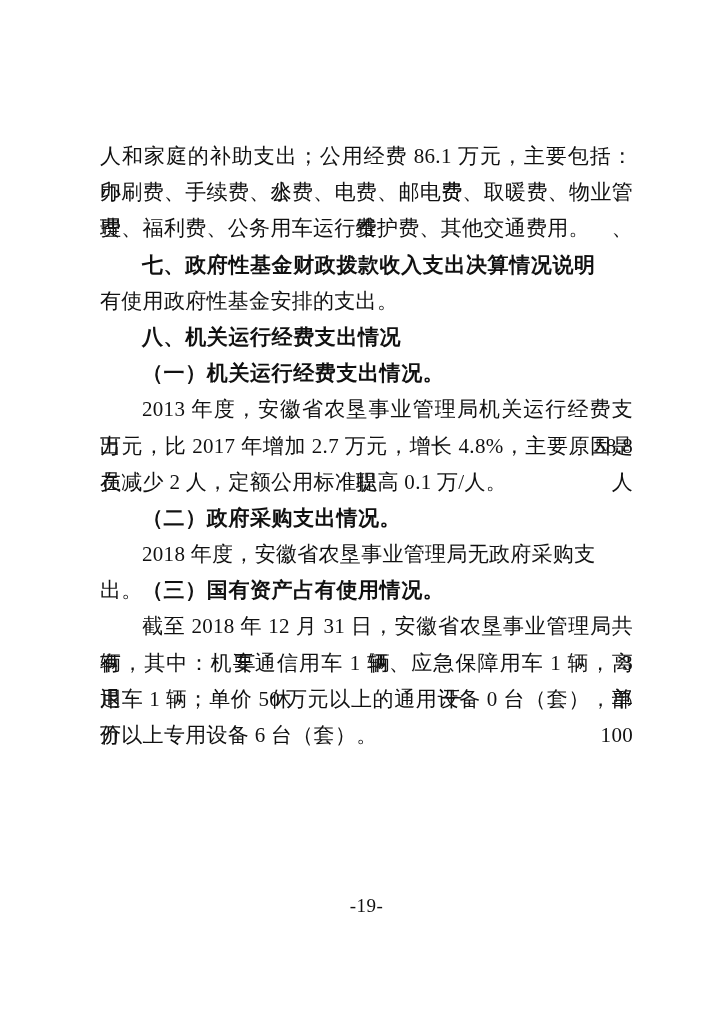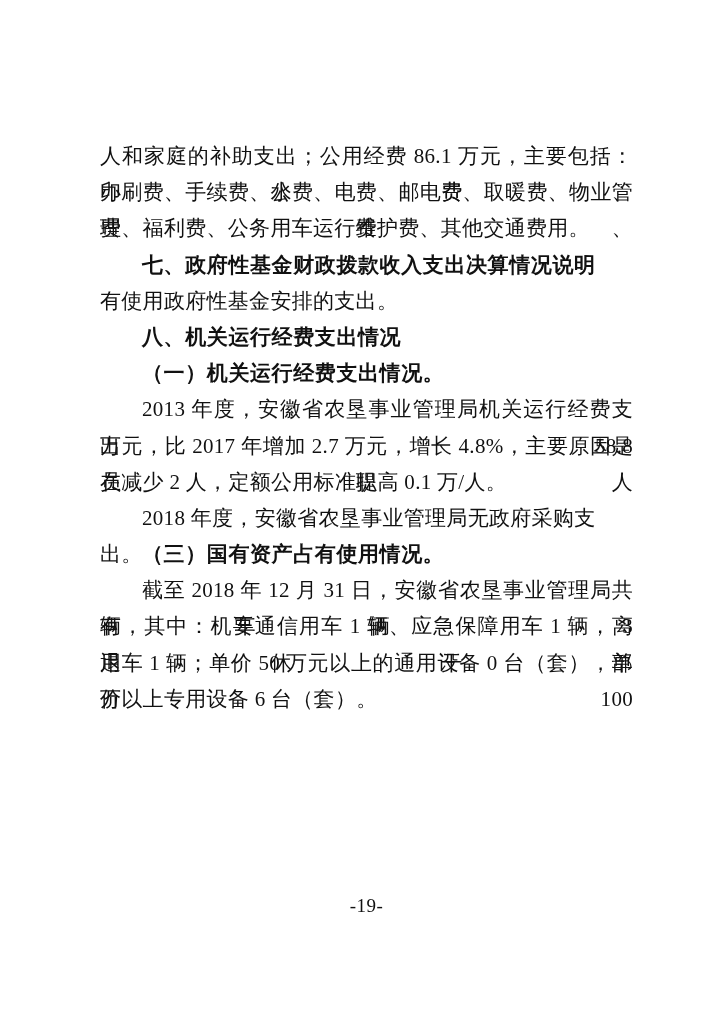--- a/index.html
+++ b/index.html
@@ -59,20 +59,21 @@
     <div class="line full">人和家庭的补助支出；公用经费 86.1 万元，主要包括：办公费、</div>
     <div class="line full">印刷费、手续费、水费、电费、邮电费、取暖费、物业管理费、</div>
     <div class="line">费、福利费、公务用车运行维护费、其他交通费用。</div>
     <div class="line heading indent">七、政府性基金财政拨款收入支出决算情况说明</div>
     <div class="line">有使用政府性基金安排的支出。</div>
     <div class="line heading indent">八、机关运行经费支出情况</div>
     <div class="line heading indent">（一）机关运行经费支出情况。</div>
     <div class="line full indent">2013 年度，安徽省农垦事业管理局机关运行经费支出 58.8</div>
     <div class="line full">万元，比 2017 年增加 2.7 万元，增长 4.8%，主要原因是在职人</div>
     <div class="line">员减少 2 人，定额公用标准提高 0.1 万/人。</div>
+    <div class="line heading indent">（二）政府采购支出情况。</div>
     <div class="line indent">2018 年度，安徽省农垦事业管理局无政府采购支出。</div>
     <div class="line heading indent">（三）国有资产占有使用情况。</div>
     <div class="line full indent">截至 2018 年 12 月 31 日，安徽省农垦事业管理局共有车辆 3</div>
     <div class="line full">辆，其中：机要通信用车 1 辆、应急保障用车 1 辆，离退休干部</div>
     <div class="line full">用车 1 辆；单价 50 万元以上的通用设备 0 台（套），单价 100</div>
     <div class="line">万以上专用设备 6 台（套）。</div>
   </div>
   <div class="page-number">-19-</div>
 </div>
 

